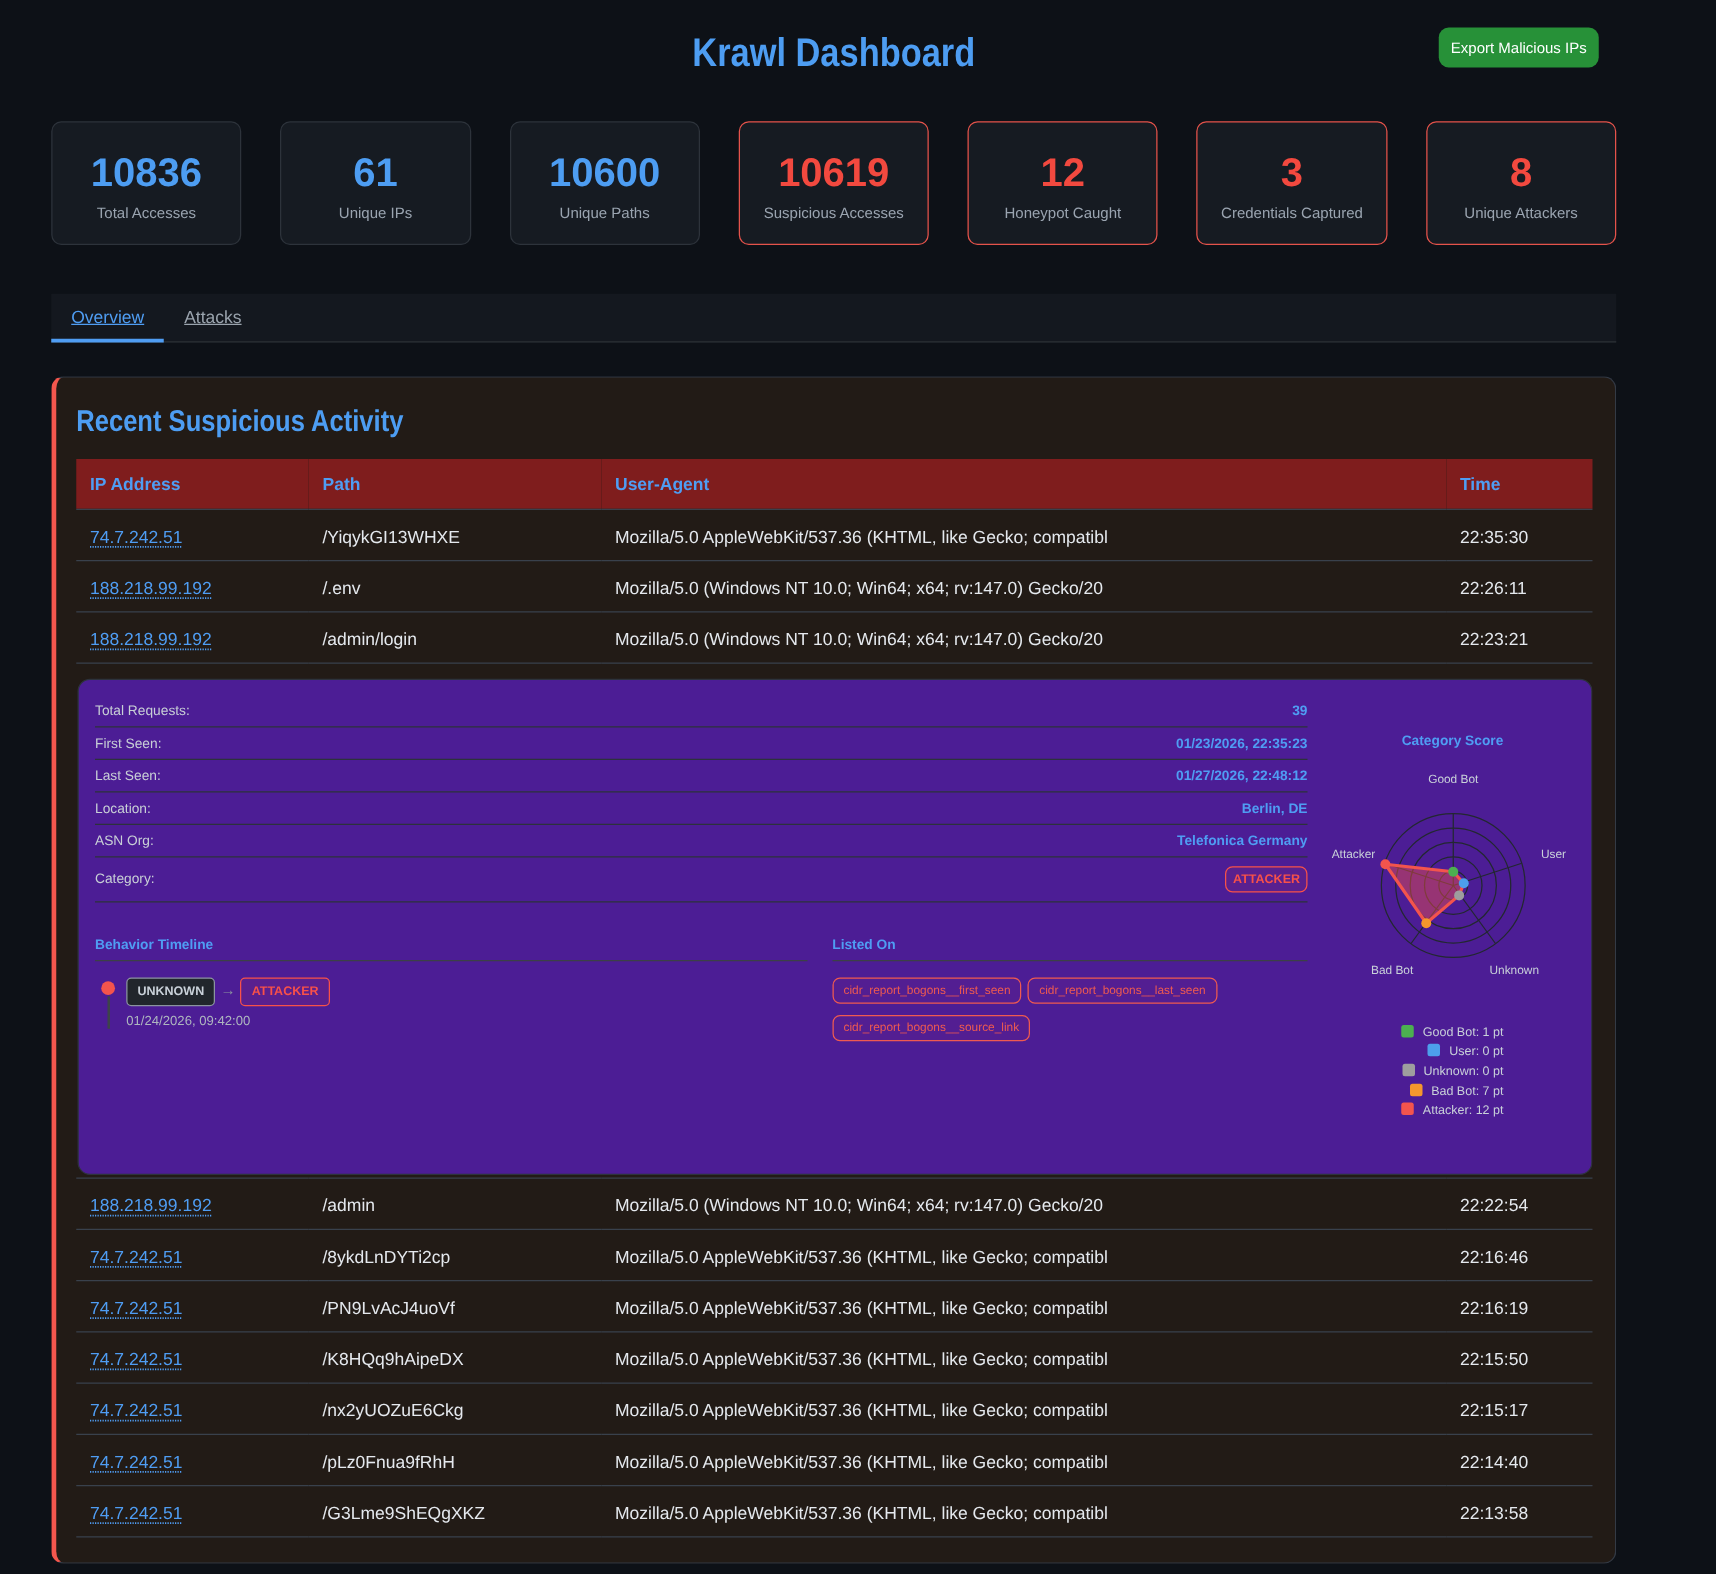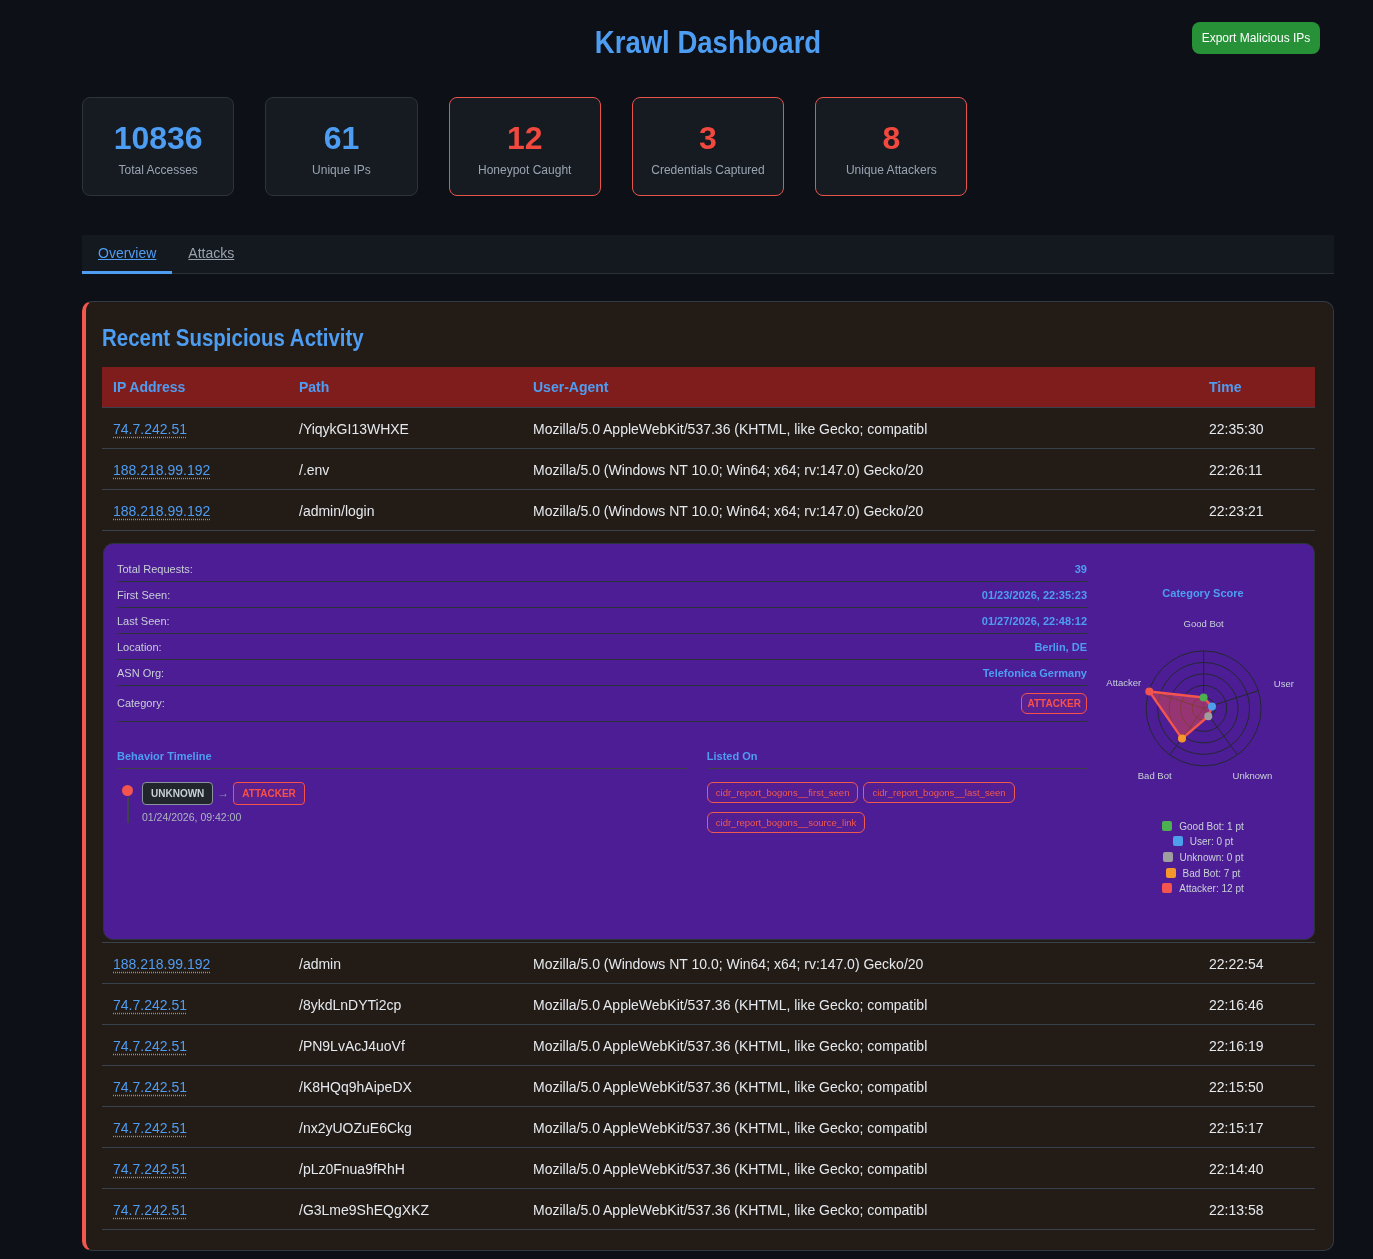--- a/index.html
+++ b/index.html
@@ -1,18 +1,18 @@
 <!DOCTYPE html>
 <html><head>
 <meta charset="utf-8">
 <style>
 * { margin:0; padding:0; box-sizing:border-box; }
 html,body { background:#0d1117; font-family:"Liberation Sans", sans-serif; }
 body { width:1373px; height:1259px; overflow:hidden; }
-.wrap { width:1252px; margin-left:82px; position:relative; }
+.wrap { width:1252px; margin-left:41px; position:relative; }
 .topbar { position:relative; height:73px; }
 h1 { font-size:32px; line-height:38px; font-weight:bold; color:#4d9df2; text-align:center; padding-top:23px; transform:scaleX(0.86); }
 .export { position:absolute; right:14px; top:22px; width:128px; height:32px; background:#279138; color:#fff; border:none; border-radius:8px; font-family:"Liberation Sans", sans-serif; font-size:12px; }
 .stats { margin-top:24px; display:grid; grid-template-columns:repeat(7,1fr); gap:31px; }
 .card { background:#161b22; border:1px solid #2d333b; border-radius:8px; height:99px; text-align:center; padding-top:20px; }
 .card.danger { border-color:#e5534b; }
 .card .v { font-size:32px; line-height:40px; font-weight:bold; color:#4d9df2; }
 .card.danger .v { color:#f2493f; }
 .card .l { margin-top:3px; font-size:12px; line-height:19px; color:#9aa4b0; }
 .tabs { margin-top:39px; background:#14181f; border-bottom:1px solid #2b3036; height:39px; display:flex; }
@@ -44,40 +44,48 @@
 .tl-line { position:absolute; left:10px; top:15px; width:2px; height:26px; background:#3d434b; }
 .badge { display:inline-block; border-radius:4px; font-size:10px; line-height:13px; font-weight:bold; padding:4px 8px; }
 .badge.gray { border:1px solid #8b949e; color:#c9d1d9; background:#21262c; }
 .badge.red { border:1px solid #f85149; color:#f85149; background:rgba(248,81,73,0.08); }
 .arr { color:#8b949e; margin:0 4px; font-size:12px; }
 .tl-date { margin-top:4px; font-size:10.5px; color:#aeb6bf; }
 .pills { display:flex; flex-wrap:wrap; gap:9px 5px; margin-top:10px; }
 .pill { display:inline-block; border:1px solid #ef5a50; color:#ef5a50; font-size:9.5px; line-height:11px; border-radius:6px; padding:4px 8px; background:rgba(248,81,73,0.04); }
 .d-right { width:194px; margin-left:19px; text-align:center; }
 .d-right h3 { margin-top:31px; }
-.legend { display:inline-block; text-align:center; margin-top:29px; }
+.legend { display:inline-block; text-align:right; margin-top:29px; }
 .legend div { font-size:10px; color:#c9d1d9; line-height:15.7px; }
 .sq { display:inline-block; width:10px; height:10px; border-radius:2px; margin-right:7px; position:relative; top:1px; }
 svg.radar { margin-top:10px; display:block; }
 </style>
 </head>
 <body>
 <div class="wrap">
   <div class="topbar">
     <h1>Krawl Dashboard</h1>
     <button class="export">Export Malicious IPs</button>
   </div>
   <div class="stats">
     <div class="card">
         <div class="v">10836</div>
         <div class="l">Total Accesses</div>
       </div>
     <div class="card">
         <div class="v">61</div>
         <div class="l">Unique IPs</div>
+      </div>
+    <div class="card">
+        <div class="v">10600</div>
+        <div class="l">Unique Paths</div>
+      </div>
+    <div class="card danger">
+        <div class="v">10619</div>
+        <div class="l">Suspicious Accesses</div>
       </div>
     <div class="card danger">
         <div class="v">12</div>
         <div class="l">Honeypot Caught</div>
       </div>
     <div class="card danger">
         <div class="v">3</div>
         <div class="l">Credentials Captured</div>
       </div>
     <div class="card danger">

